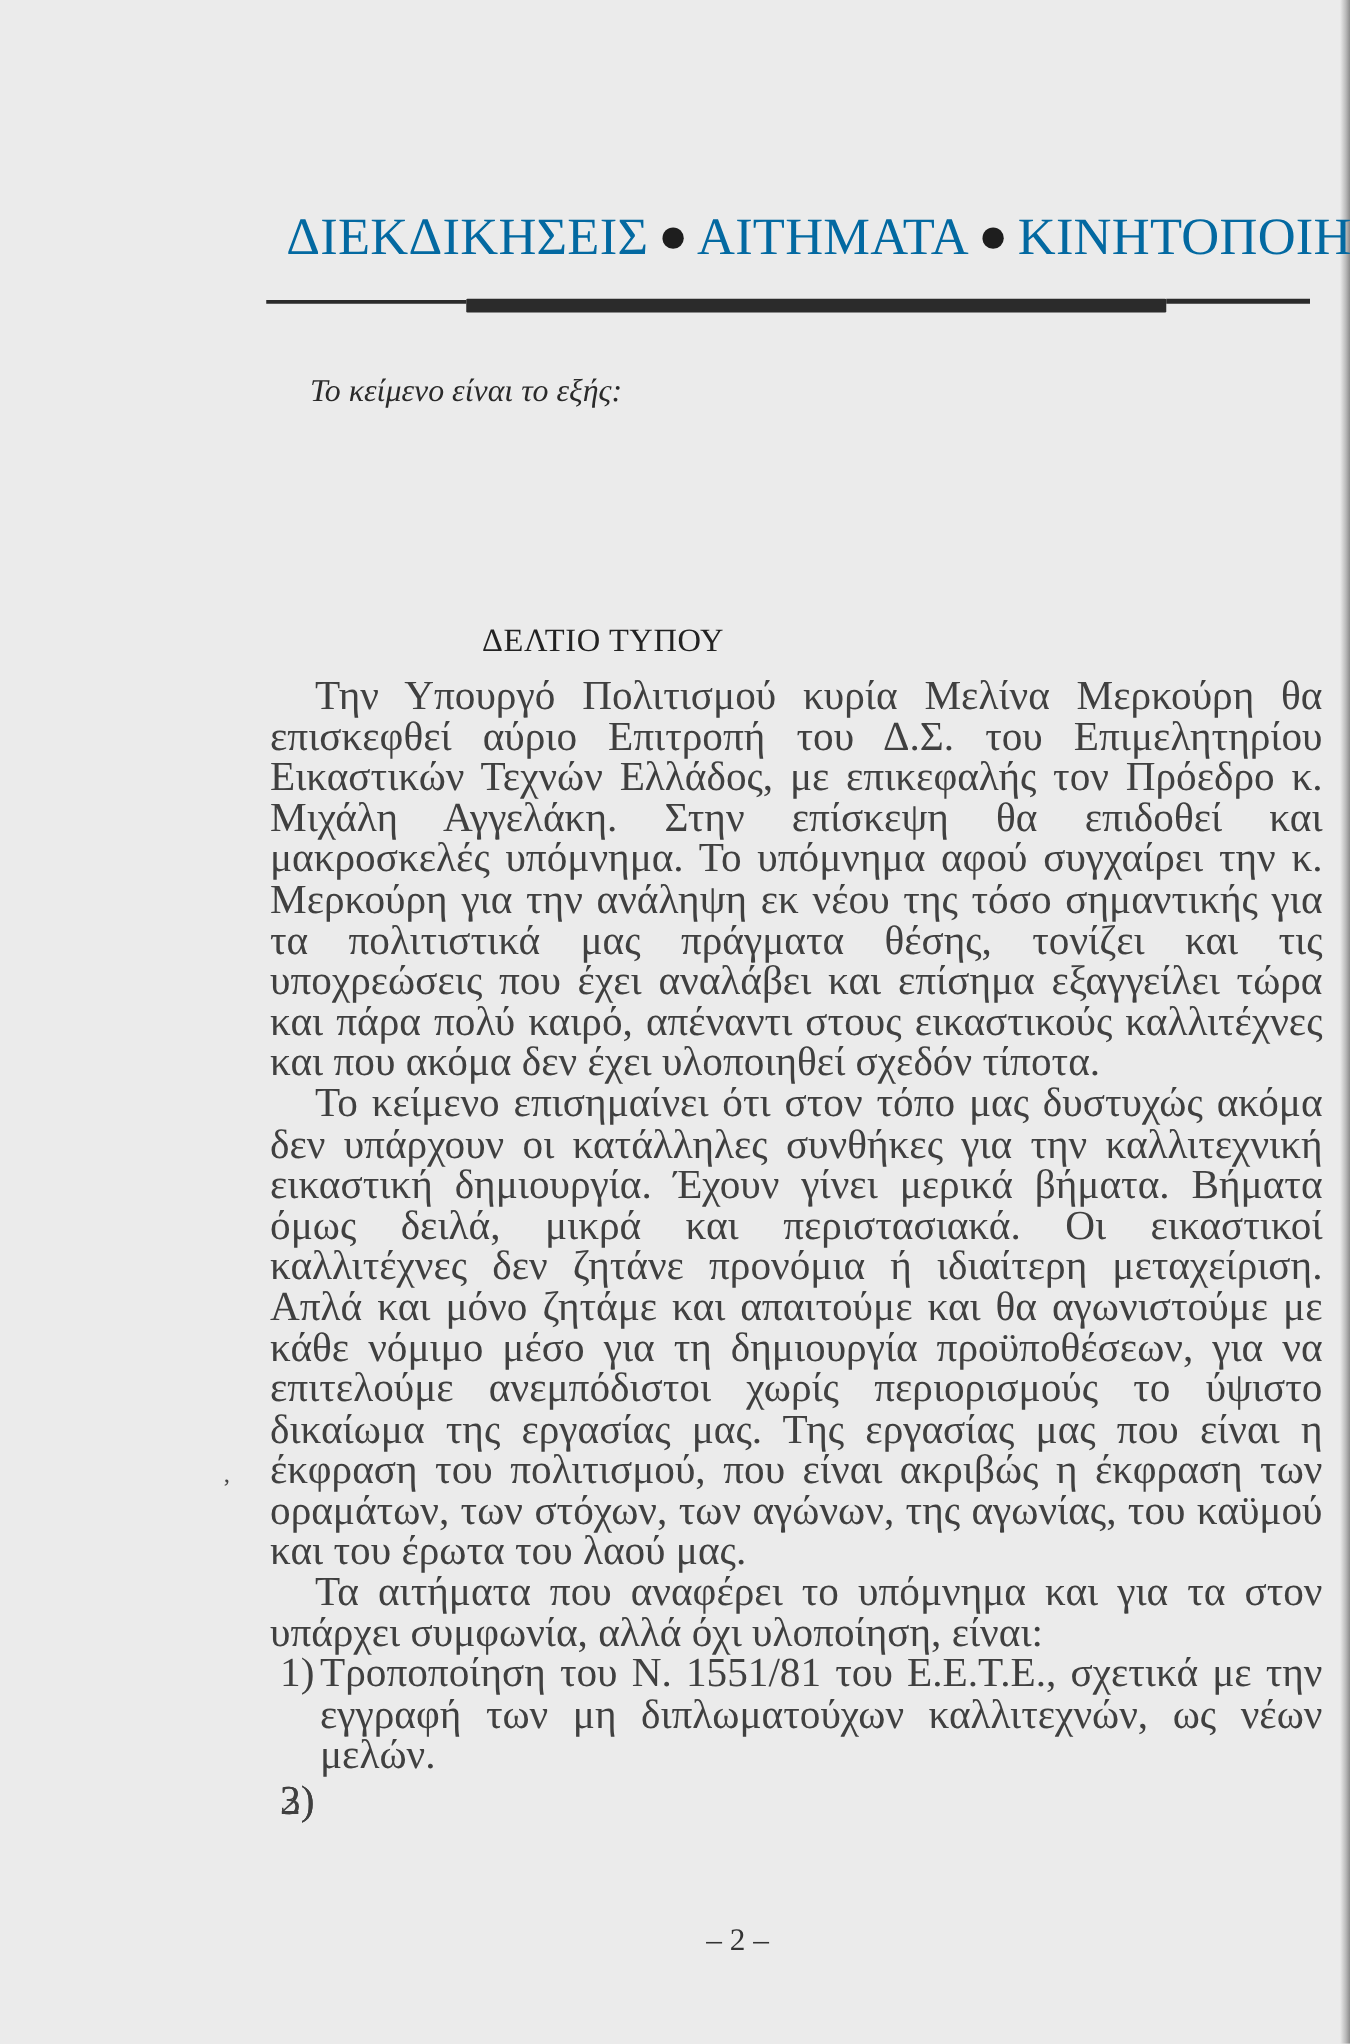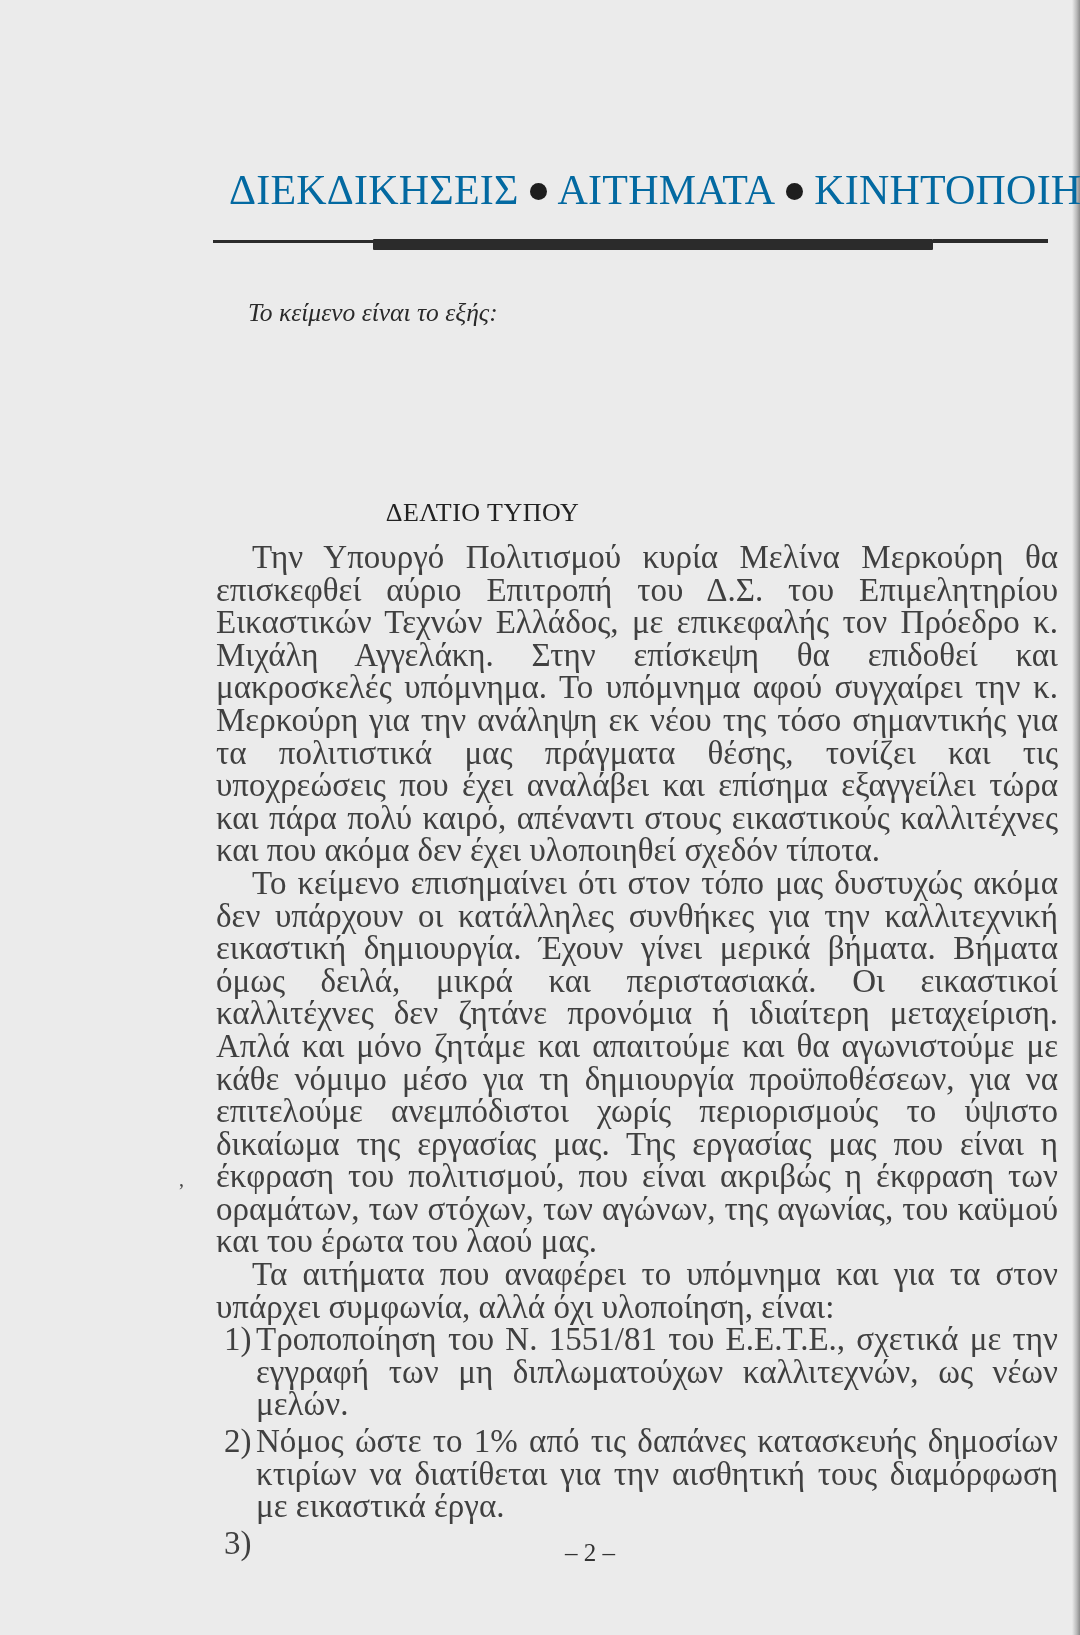--- a/index.html
+++ b/index.html
@@ -176,21 +176,20 @@
   <p>Την Υπουργό Πολιτισμού κυρία Μελίνα Μερκούρη θα επισκεφθεί αύριο Επιτροπή του Δ.Σ. του Επιμελητηρίου Εικαστικών Τεχνών Ελλάδος, με επικεφαλής τον Πρόεδρο κ. Μιχάλη Αγγελάκη. Στην επίσκεψη θα επιδοθεί και μακροσκελές υπόμνημα. Το υπόμνημα αφού συγχαίρει την κ. Μερκούρη για την ανάληψη εκ νέου της τόσο σημαντικής για τα πολιτιστικά μας πράγματα θέσης, τονίζει και τις υποχρεώσεις που έχει αναλάβει και επίσημα εξαγγείλει τώρα και πάρα πολύ καιρό, απέναντι στους εικαστικούς καλλιτέχνες και που ακόμα δεν έχει υλοποιηθεί σχεδόν τίποτα.</p>
   <p>Το κείμενο επισημαίνει ότι στον τόπο μας δυστυχώς ακόμα δεν υπάρχουν οι κατάλληλες συνθήκες για την καλλιτεχνική εικαστική δημιουργία. Έχουν γίνει μερικά βήματα. Βήματα όμως δειλά, μικρά και περιστασιακά. Οι εικαστικοί καλλιτέχνες δεν ζητάνε προνόμια ή ιδιαίτερη μεταχείριση. Απλά και μόνο ζητάμε και απαιτούμε και θα αγωνιστούμε με κάθε νόμιμο μέσο για τη δημιουργία προϋποθέσεων, για να επιτελούμε ανεμπόδιστοι χωρίς περιορισμούς το ύψιστο δικαίωμα της εργασίας μας. Της εργασίας μας που είναι η έκφραση του πολιτισμού, που είναι ακριβώς η έκφραση των οραμάτων, των στόχων, των αγώνων, της αγωνίας, του καϋμού και του έρωτα του λαού μας.</p>
   <p>Τα αιτήματα που αναφέρει το υπόμνημα και για τα στον υπάρχει συμφωνία, αλλά όχι υλοποίηση, είναι:</p>
   <ol>
     <li>
       <span class="num">1)</span>
       <span>Τροποποίηση του Ν. 1551/81 του Ε.Ε.Τ.Ε., σχετικά με την εγγραφή των μη διπλωματούχων καλλιτεχνών, ως νέων μελών.</span>
     </li>
     <li>
       <span class="num">2)</span>
-      <span>Νόμος ώστε το 1% από τις δαπάνες κατασκευής δημοσίων κτιρίων να διατίθεται για την αισθητική τους διαμόρφωση με εικαστικά έργα.</span>
     </li>
     <li>
       <span class="num">3)</span>
     </li>
   </ol>
 </div>
 
 <div class="stray-mark">ʼ</div>
 
 <div class="page-number">– 2 –</div>

